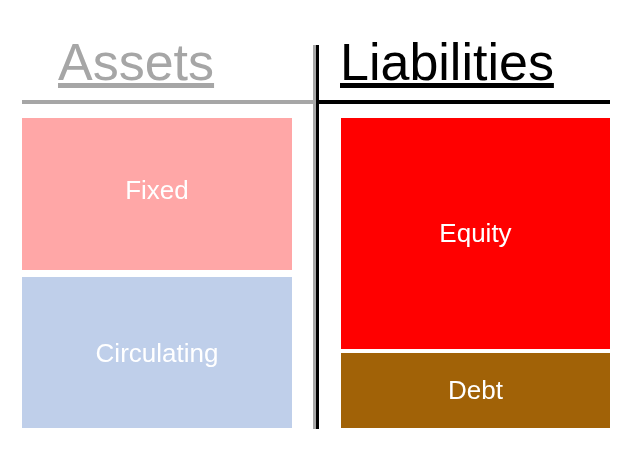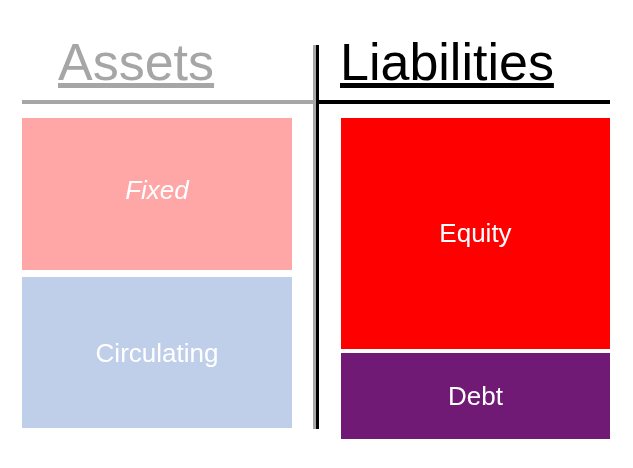--- a/index.html
+++ b/index.html
@@ -15,25 +15,25 @@
   <div class="heading" style="left:58px; top:36px; color:#a6a6a6;">Assets</div>
   <div class="heading" style="left:340px; top:36px; color:#000000;text-align:right;">Liabilities</div>
 
   <div class="abs" style="left:22px; top:100px; width:294px; height:4px; background:#a6a6a6;"></div>
   <div class="abs" style="left:316px; top:100px; width:294px; height:4px; background:#000000;"></div>
 
   <div class="abs" style="left:313px; top:45px; width:3px; height:384px; background:#a6a6a6;"></div>
   <div class="abs" style="left:316px; top:45px; width:3px; height:384px; background:#000000;"></div>
 
   <div class="box" style="left:22px; top:118px; width:270px; height:152px; background:#ffa7a7;">
-    <span style="margin-top:-8px;font-style:italic;">Fixed</span>
+    <span style="margin-top:-8px;">Fixed</span>
   </div>
   <div class="box" style="left:22px; top:277px; width:270px; height:151px; background:#bfcfea;">
     <span style="margin-top:2px;">Circulating</span>
   </div>
 
   <div class="box" style="left:341px; top:118px; width:269px; height:231px; background:#ff0000;">
     <span>Equity</span>
   </div>
-  <div class="box" style="left:341px; top:353px; width:269px; height:86px; background:#701a75;">
+  <div class="box" style="left:341px; top:353px; width:269px; height:75px; background:#a16207;">
     <span>Debt</span>
   </div>
 </div>
 
 </body></html>

